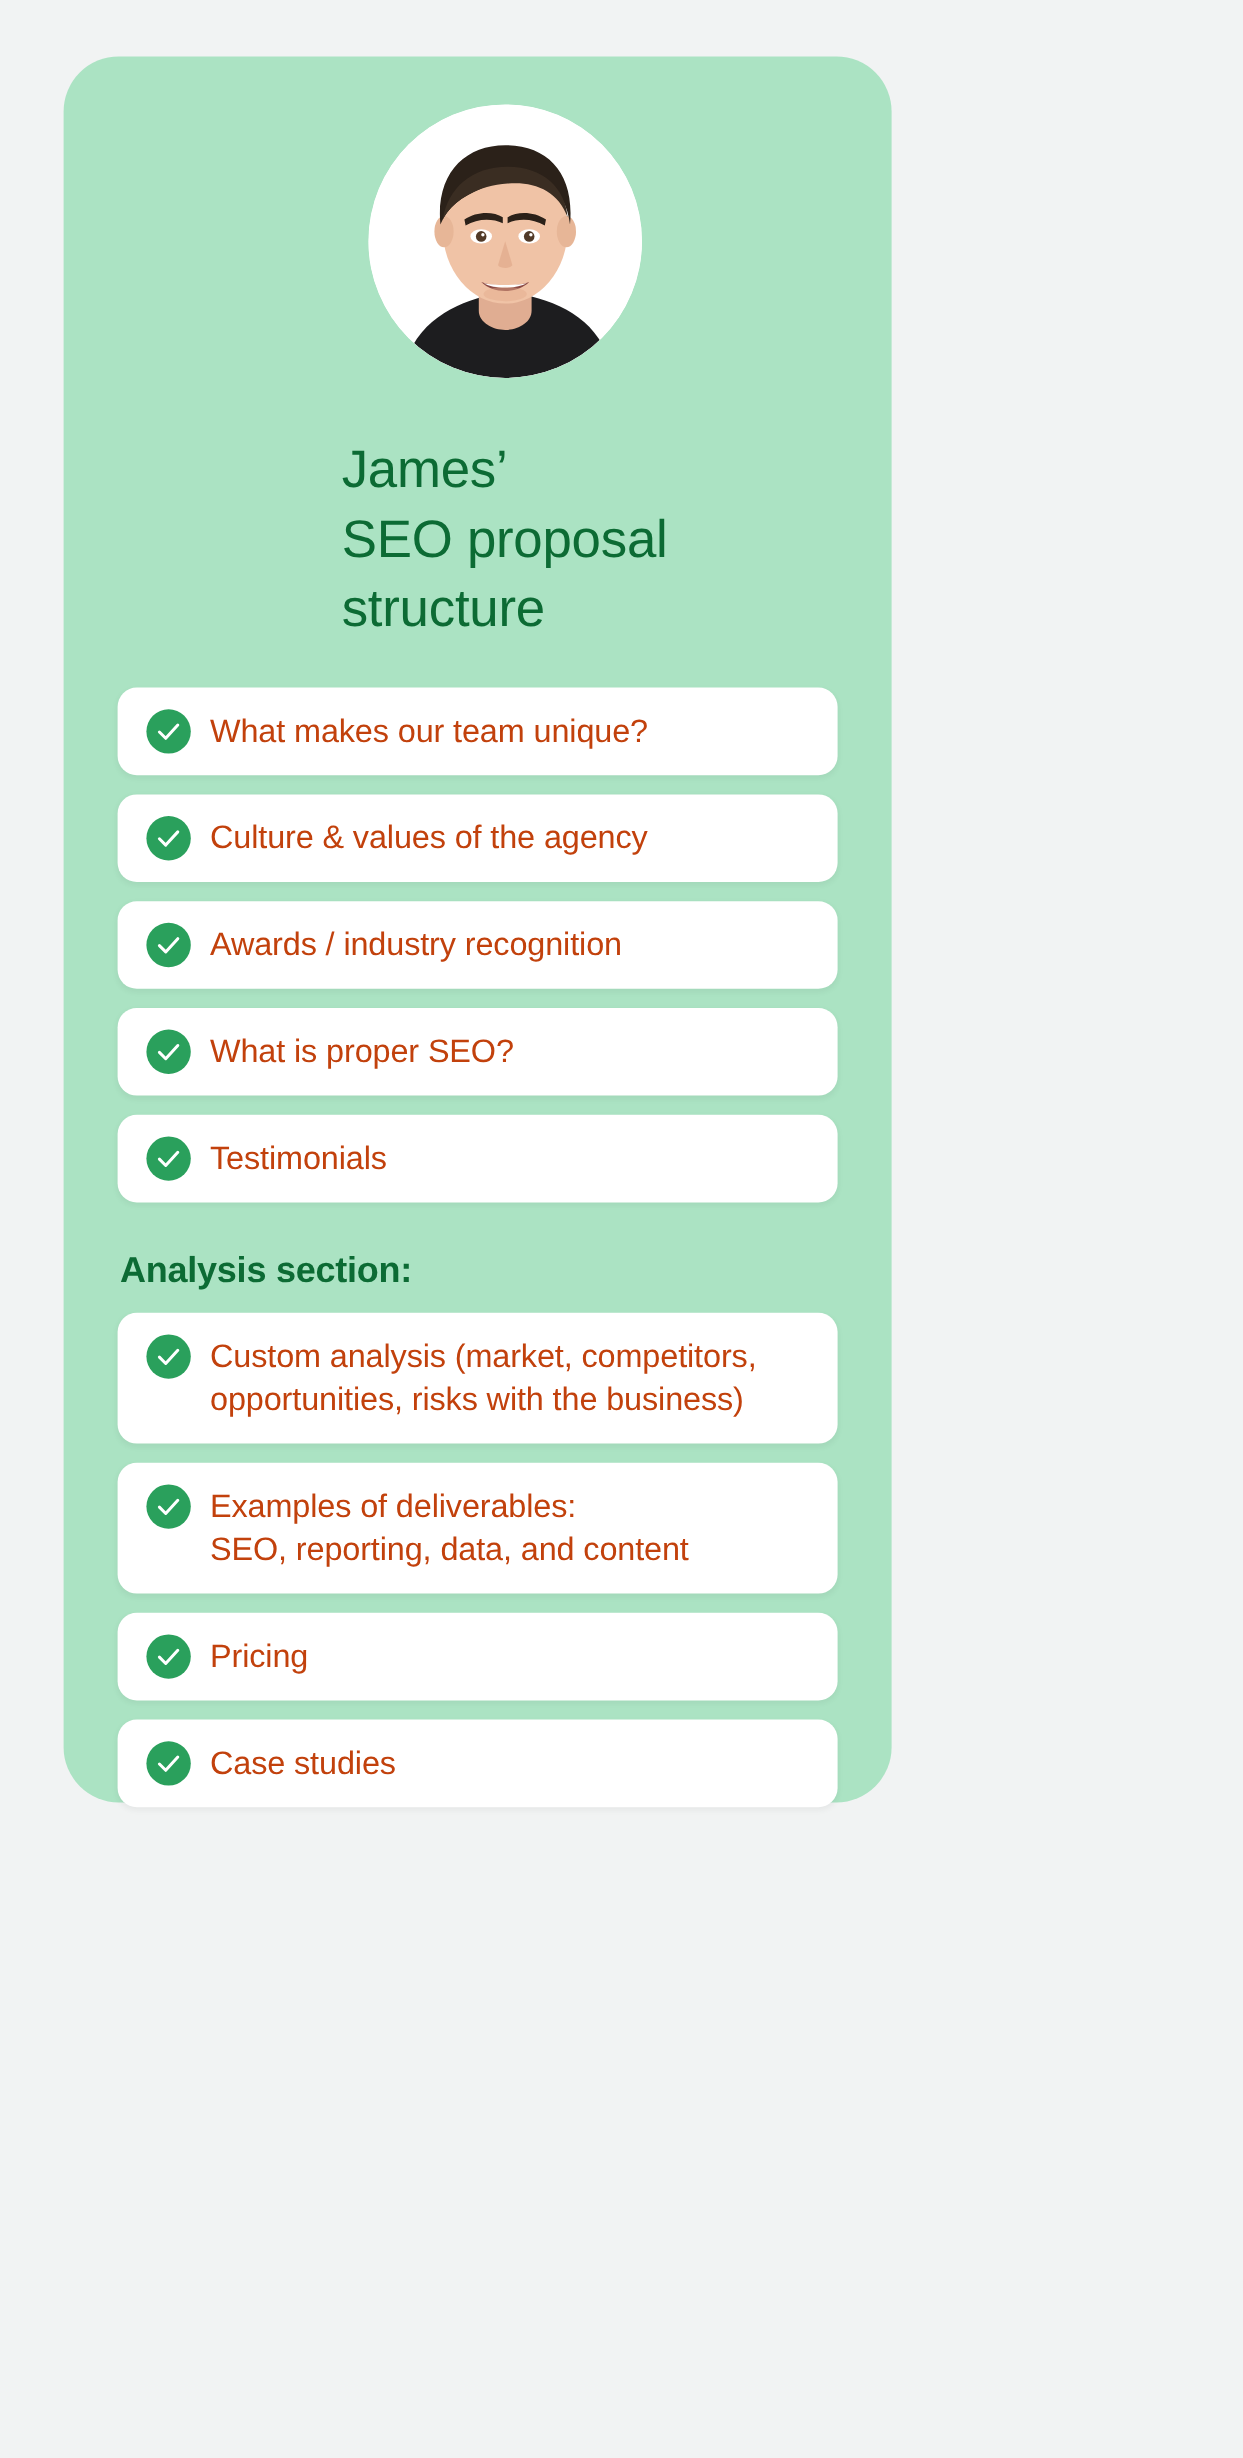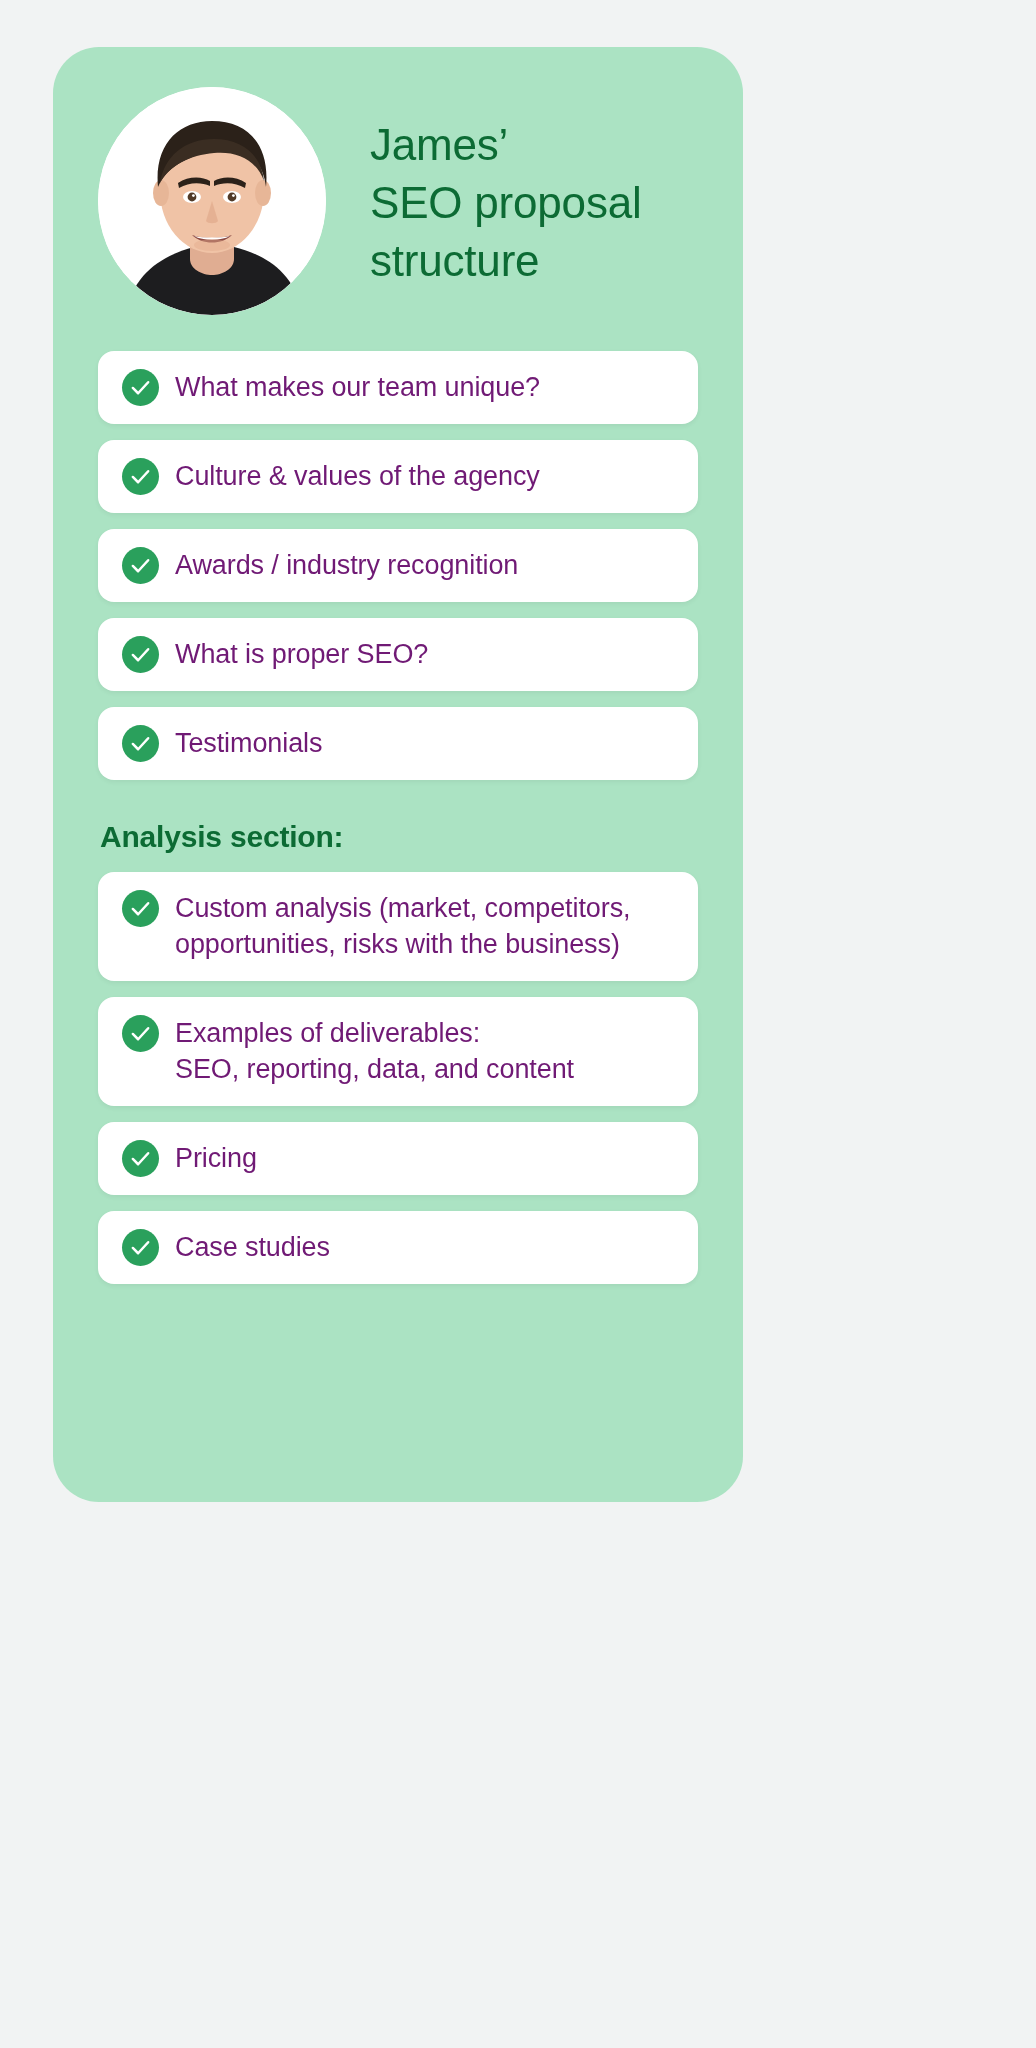--- a/index.html
+++ b/index.html
@@ -26,20 +26,21 @@
     border-radius: 46px;
     padding: 0;
   }
 
   
   .header {
     display: flex;
     align-items: center;
     padding: 40px 0 0 45px;
     gap: 44px;
+    flex-direction: column;
   }
 
   .avatar {
     width: 228px;
     height: 228px;
     border-radius: 50%;
     background: #ffffff;
     overflow: hidden;
     flex: 0 0 228px;
     position: relative;
@@ -96,21 +97,21 @@
     background: #2aa05c;
     display: flex;
     align-items: center;
     justify-content: center;
     margin-top: 0px;
   }
 
   .check svg { width: 23px; height: 23px; display: block; }
 
   .item-label {
-    color: #701a75;
+    color: #c2410c;
     font-size: 27px;
     line-height: 1.33;
     white-space: pre-line;
     padding-top: 1px;
     letter-spacing: -0.1px;
   }
 </style>
 </head>
 <body>
 

